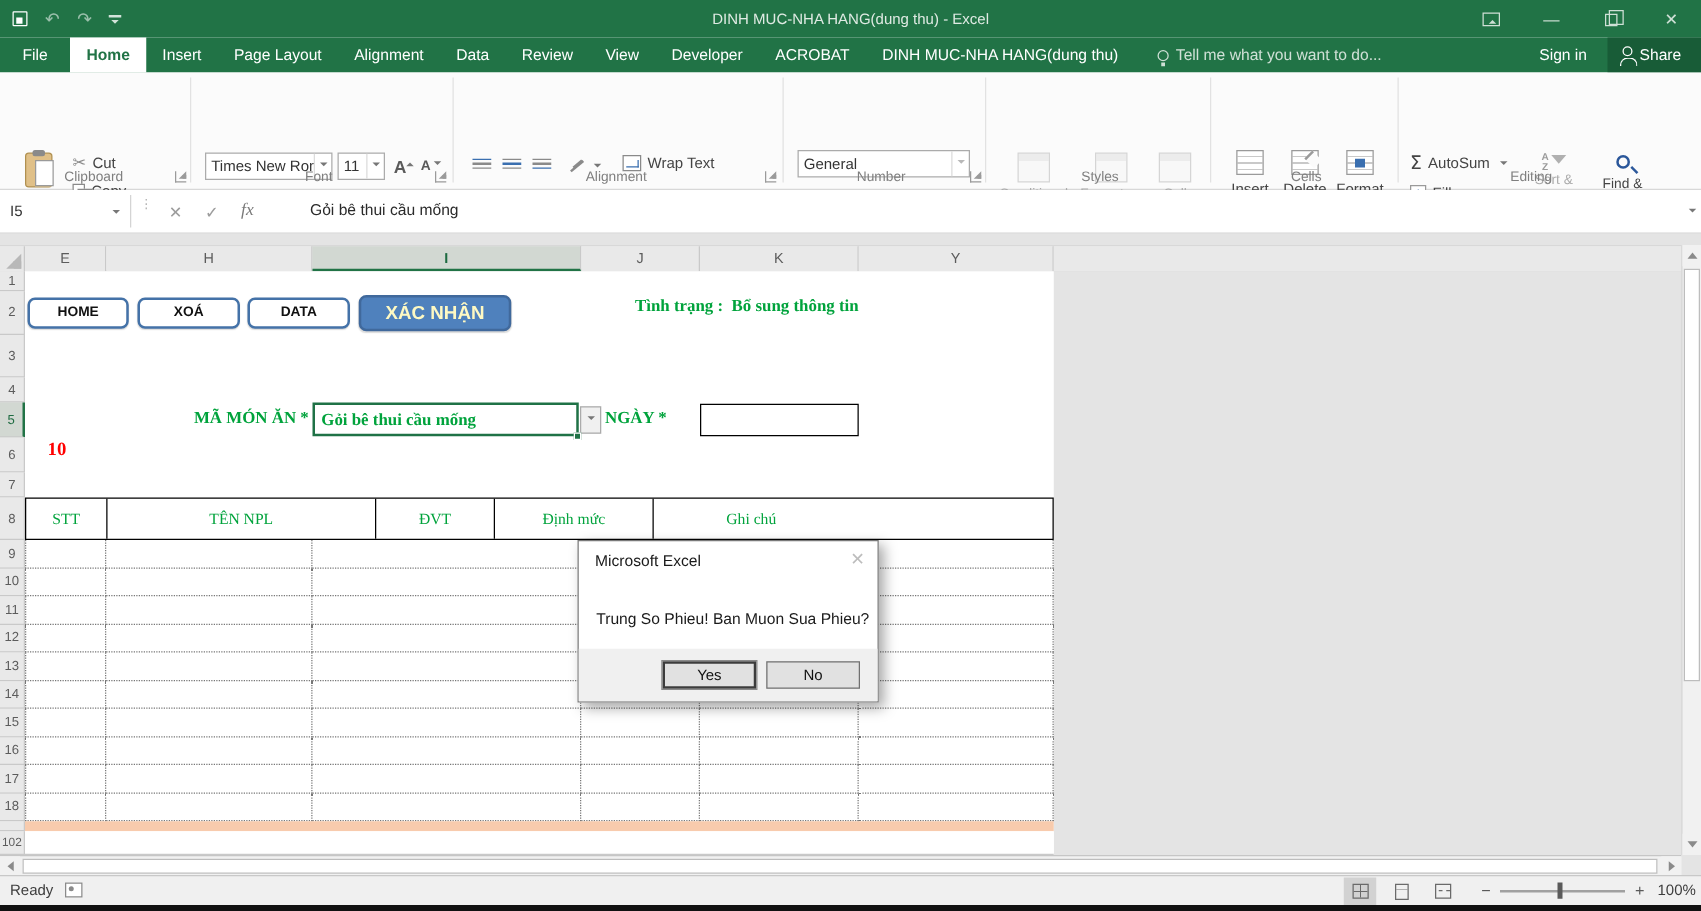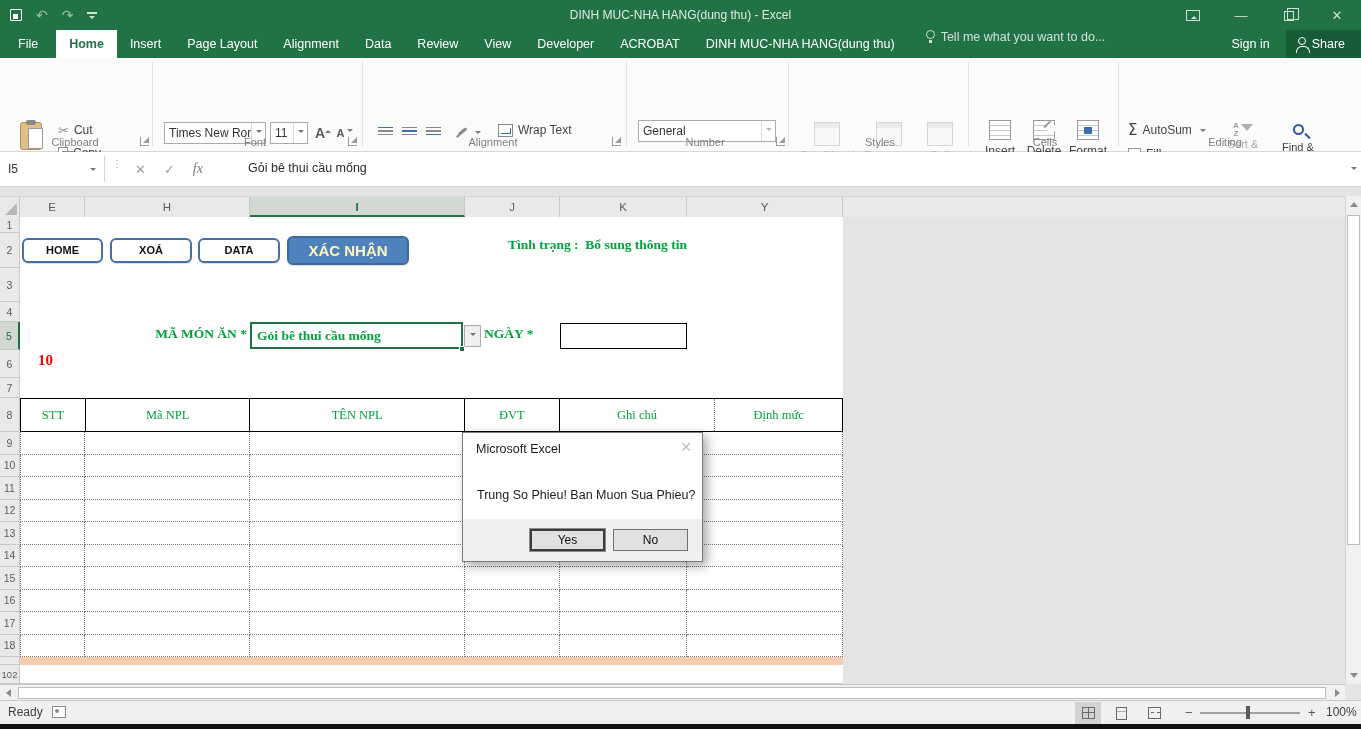--- a/index.html
+++ b/index.html
@@ -21,21 +21,21 @@
   .ribopt-ic { width:14px; height:11px; border:1px solid #cfe0d6; position:relative; }
   .ribopt-ic::after{ content:""; position:absolute; left:4px; top:2px; border:3px solid transparent; border-bottom-color:#cfe0d6; }
   .restore-ic { width:10px; height:10px; border:1px solid #cfe0d6; position:relative; margin-top:2px;}
   .restore-ic::before { content:""; position:absolute; left:2px; top:-4px; width:10px; height:10px; border:1px solid #cfe0d6; }
 
   
   .tabrow { position:absolute; left:0; top:30px; width:1361px; height:28px; background:#217346; display:flex; align-items:stretch; }
   .tab { color:#fff; font-size:12.5px; line-height:28px; padding:0 13px; white-space:nowrap; }
   .tab.filetab { padding:0 18px; }
   .tab.active { background:#fff; color:#217346; font-weight:bold; }
-  .tellme { display:flex; gap:6px; margin-left:18px; color:#cfe0d6; font-size:12.5px; white-space:nowrap; }
+  .tellme { display:flex; align-items:center; gap:6px; margin-left:18px; color:#cfe0d6; font-size:12.5px; white-space:nowrap; }
   .bulb { width:9px; height:9px; border:1.5px solid #cfe0d6; border-radius:50%; position:relative; }
   .bulb::after { content:""; position:absolute; left:2px; top:9px; width:3px; height:3px; background:#cfe0d6; }
   .right-account { margin-left:auto; display:flex; align-items:stretch; }
   .signin { color:#fff; font-size:12.5px; line-height:28px; padding:0 16px; white-space:nowrap; }
   .share { background:#185c37; color:#fff; font-size:12.5px; line-height:28px; padding:0 16px 0 12px; display:flex; align-items:center; gap:6px; }
   .person { width:8px; height:8px; border:1.5px solid #fff; border-radius:50%; position:relative; margin-top:-6px;}
   .person::after { content:""; position:absolute; left:-3px; top:8px; width:12px; height:6px; border:1.5px solid #fff; border-bottom:none; border-radius:6px 6px 0 0; }
 
   
   .ribbon { position:absolute; left:0; top:58px; width:1361px; height:94px; background:#fbfbfb; border-bottom:1px solid #d8d8d8; font-size:12px; color:#444; }
@@ -537,25 +537,24 @@
     <div class="combo-dd">
         <i class="tri" style="margin:0;"></i>
       </div>
     <div class="fillhandle"></div>
     <div class="lbl-date greenser"><span>NGÀY</span> <span>*</span></div>
     <div class="datebox"></div>
     <div class="red10">10</div>
 
     <div class="thead">
       <div class="th c0">STT</div>
-      <div class="th c1">Mã NPL</div>
       <div class="th c2">TÊN NPL</div>
       <div class="th c3">ĐVT</div>
+      <div class="th c4">Định mức</div>
       <div class="th c5">Ghi chú</div>
-      <div class="th c4">Định mức</div>
     </div>
     <div class="tbody">
         <div class="tbrow">
           <div class="tbcell c0"></div>
           <div class="tbcell c1"></div>
           <div class="tbcell c2"></div>
           <div class="tbcell c3"></div>
           <div class="tbcell c4"></div>
           <div class="tbcell c5"></div>
         </div>

